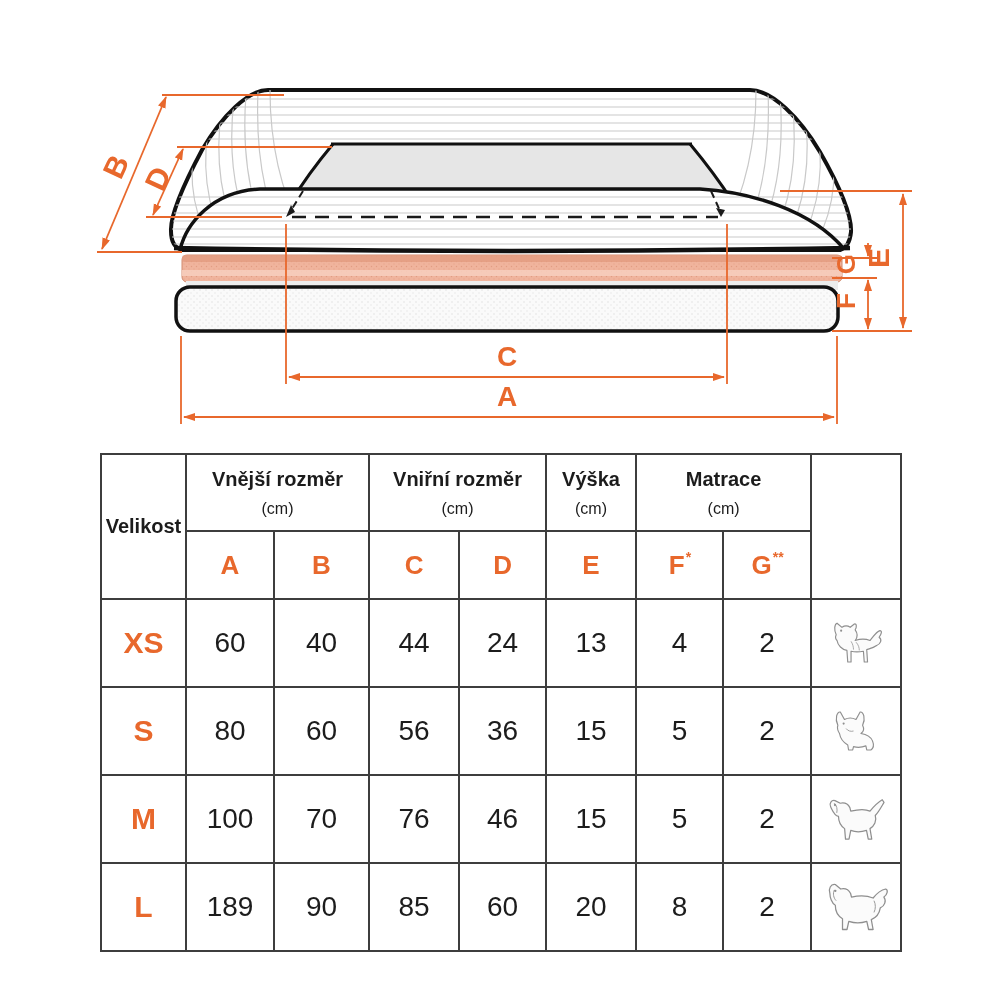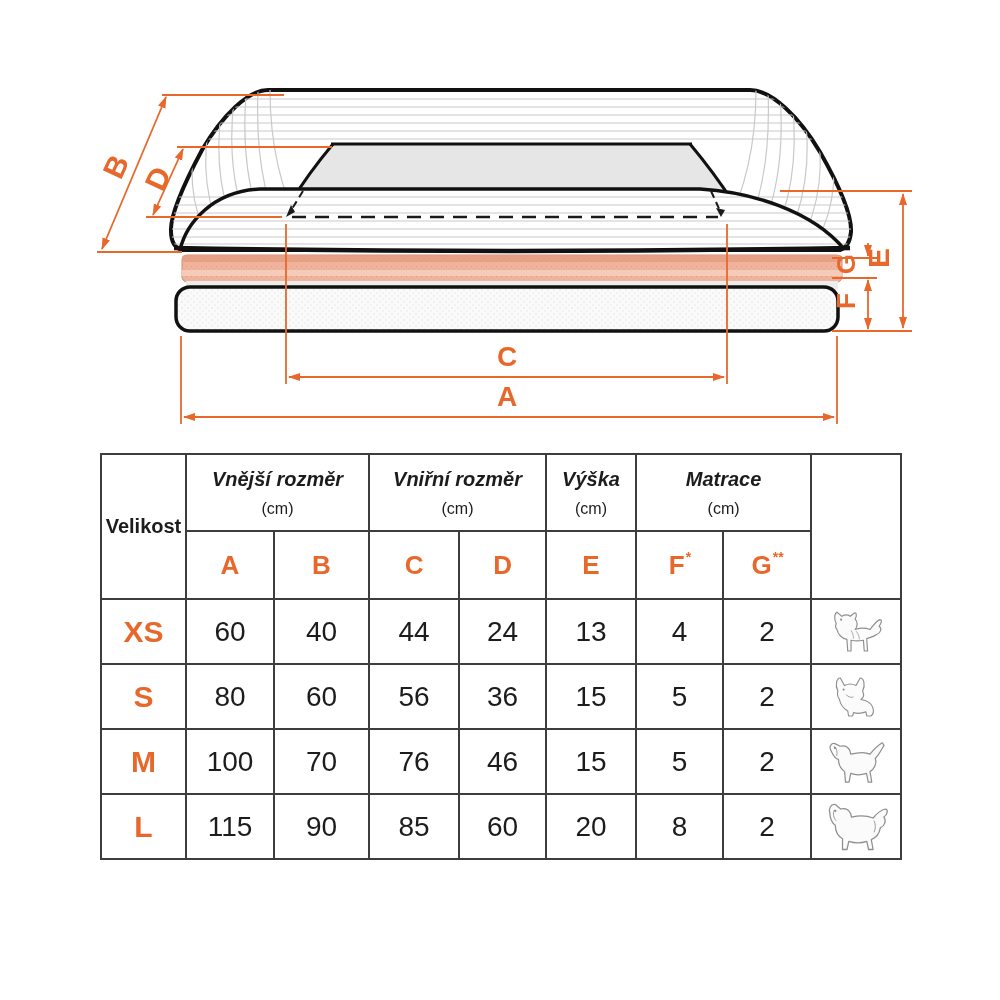--- a/index.html
+++ b/index.html
@@ -6,22 +6,22 @@
   .page{position:relative;width:1000px;height:1000px;background:#ffffff;
         font-family:"Liberation Sans", sans-serif;overflow:hidden;}
   #diagram{position:absolute;left:0;top:0;}
   .dim-label{fill:#e8682c;font-weight:bold;font-family:"Liberation Sans",sans-serif;}
   .tablewrap{position:absolute;left:100px;top:453px;width:800px;}
   table{border-collapse:collapse;table-layout:fixed;width:800px;}
   th,td{border:2px solid #3d3d3d;text-align:center;vertical-align:middle;padding:0;
         color:#1c1c1c;background:#fff;}
   thead tr.grouprow{height:77px;}
   thead tr.letterrow{height:68px;}
-  tbody tr{height:65px;}
-  .gh{font-size:20px;font-weight:bold;line-height:22px;font-style:italic;}
+  tbody tr{height:88px;}
+  .gh{font-size:20px;font-weight:bold;line-height:22px;}
   .unit{font-size:16px;font-weight:normal;margin-top:10px;}
   .size-head{font-size:20px;font-weight:bold;}
   .letter{color:#e8682c;font-size:26px;font-weight:bold;}
   .letter sup{font-size:14px;position:relative;top:-2px;left:1px;}
   td.sizecell{color:#e8682c;font-size:30px;font-weight:bold;}
   td.valcell{font-size:28px;}
   td.dogcell svg{display:block;margin:0 auto;}
   .footnote{position:absolute;left:102px;top:922px;font-size:17px;color:#1c1c1c;}
   .footnote sup{font-size:11px;}
   .fn-part{margin-right:14px;}
@@ -266,21 +266,21 @@
             <td class="dogcell"><span><svg width="70" height="56" viewBox="0 0 80 64">
                   <g fill="#fbfbfb" stroke="#8f8f8f" stroke-width="1.4" stroke-linejoin="round">
                     <path d="M11 18 C9 14 12 10 16 11 L22 14 C27 13 31 15 33 19 L34 23 C42 21 50 20 56 23 C60 18 65 13 70 10 L72 13 C69 18 66 24 62 28 C64 34 61 40 56 43 L58 55 L54 55 L52 45 C46 47 39 47 34 45 L32 55 L28 55 L27 43 C23 40 20 35 20 29 C15 28 13 22 11 18 Z"></path>
                     <path d="M15 14 C18 16 19 21 18 25" fill="none" stroke-width="1"></path>
                     <circle cx="16" cy="16" r="1.3" fill="#8f8f8f" stroke="none"></circle>
                   </g>
                 </svg></span></td>
           </tr>
           <tr>
             <td class="sizecell">L</td>
-            <td class="valcell">115</td>
+            <td class="valcell">189</td>
             <td class="valcell">90</td>
             <td class="valcell">85</td>
             <td class="valcell">60</td>
             <td class="valcell">20</td>
             <td class="valcell">8</td>
             <td class="valcell">2</td>
             <td class="dogcell"><span><svg width="72" height="58" viewBox="0 0 80 64">
                   <g fill="#fbfbfb" stroke="#8f8f8f" stroke-width="1.4" stroke-linejoin="round">
                     <path d="M11 17 C9 12 12 6 17 7 L23 12 C28 11 32 13 34 17 L35 21 C43 19 52 19 59 22 C63 17 68 13 73 12 C76 13 75 18 71 21 C74 25 72 31 67 33 C66 39 62 44 57 46 L59 57 L54 57 L52 48 C46 50 38 50 32 48 L30 57 L25 57 L25 45 C20 42 17 36 17 30 C13 28 11 21 11 17 Z"></path>
                     <path d="M16 13 C14 17 15 22 18 25 M60 25 C62 29 62 34 60 38" fill="none" stroke-width="1"></path>

